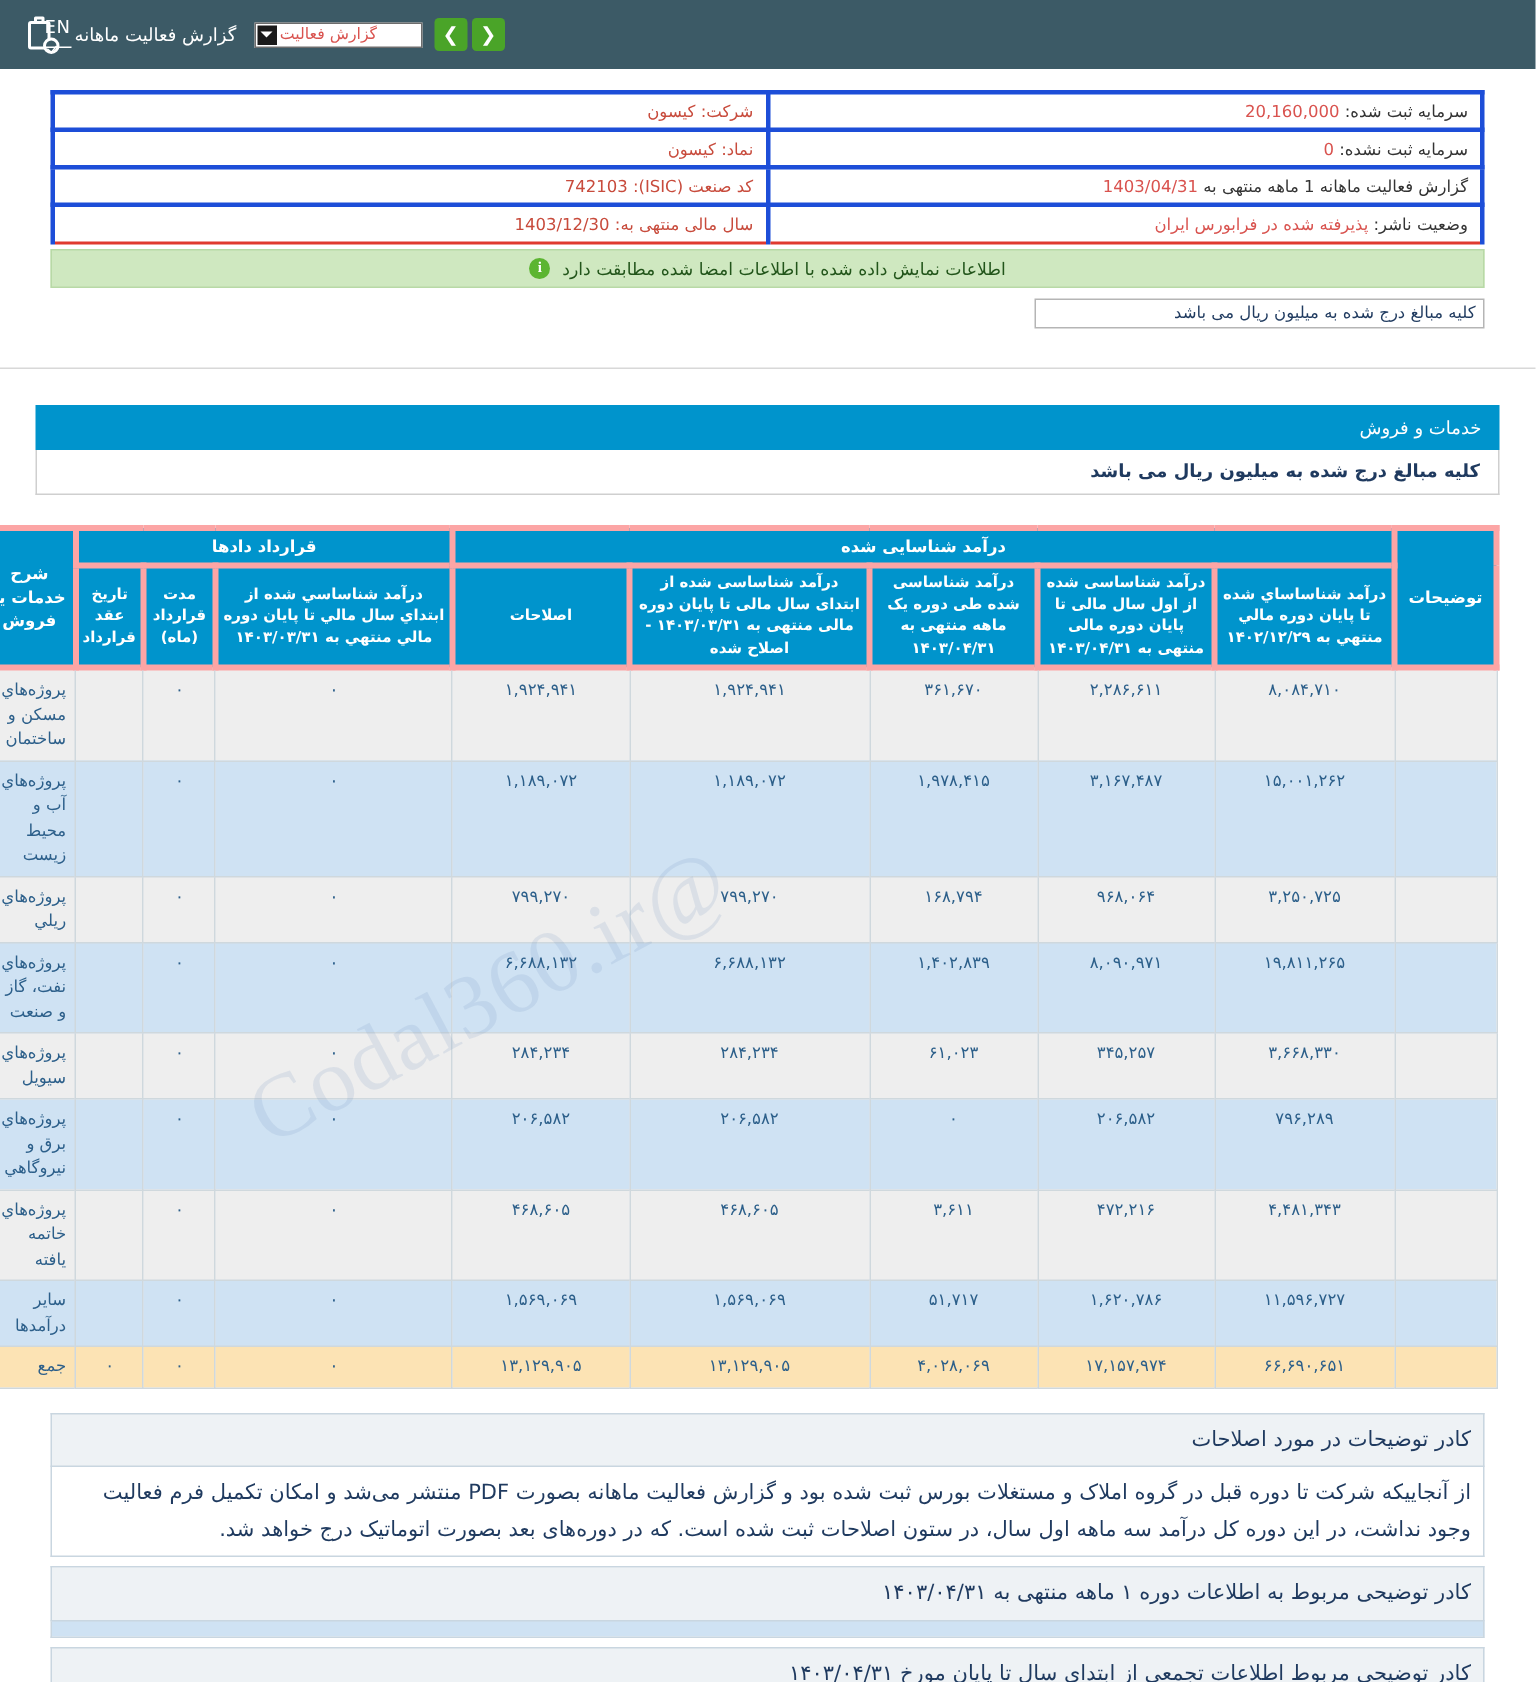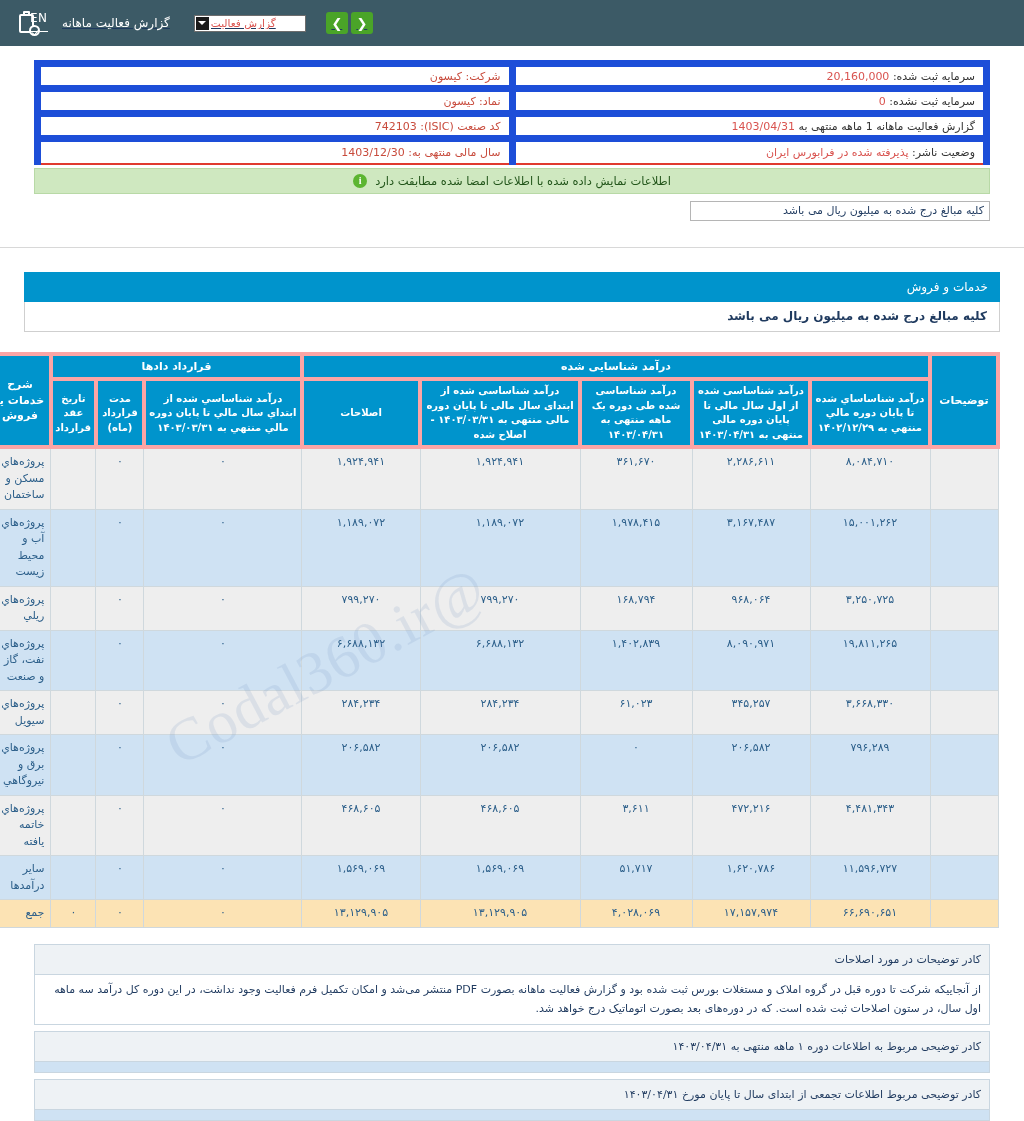--- a/index.html
+++ b/index.html
@@ -25,22 +25,21 @@
     display: flex;
     align-items: center;
     flex-direction: row-reverse;
     padding: 0 14px 0 18px;
     position: relative;
   }
   .tb-right {
     display: flex;
     flex-direction: row-reverse;
     align-items: center;
-    gap: 20px;
-    text-decoration: underline;
+    gap: 8px;
   }
   .clipboard-icon {
     width: 20px; height: 24px;
     position: relative;
     flex: 0 0 auto;
   }
   .clipboard-icon .body {
     position: absolute; left: 1px; top: 3px;
     width: 15px; height: 19px;
     border: 2px solid #ffffff;
@@ -133,21 +132,21 @@
 
   
   .info-wrap { padding: 14px 34px 0 34px; }
   table.info {
     width: 100%;
     border-collapse: collapse;
     table-layout: fixed;
     font-size: 11px;
   }
   table.info td {
-    border: 7px solid #1d4ed8;
+    border: 3px solid #1d4ed8;
     height: 25px;
     padding: 2px 8px;
     text-align: right;
     white-space: nowrap;
     overflow: hidden;
   }
   table.info td.redline { border-bottom: 2px solid #e03a2f; }
   .lbl { color: #333333; }
   .val { color: #d9534f; }
 
@@ -282,21 +281,21 @@
     transform: rotate(-28deg);
     white-space: nowrap;
     letter-spacing: 1px;
   }
 
   
   .foot-wrap { padding: 16px 34px 0 34px; }
   table.foot {
     width: 100%;
     border-collapse: collapse;
-    font-size: 11px;
+    font-size: 14px;
     table-layout: fixed;
   }
   table.foot td {
     border: 1px solid #c9d6e0;
     padding: 5px 8px;
     text-align: right;
     color: #1f3a5f;
     line-height: 1.75;
   }
   td.hd-row { background: #eef2f5; }

